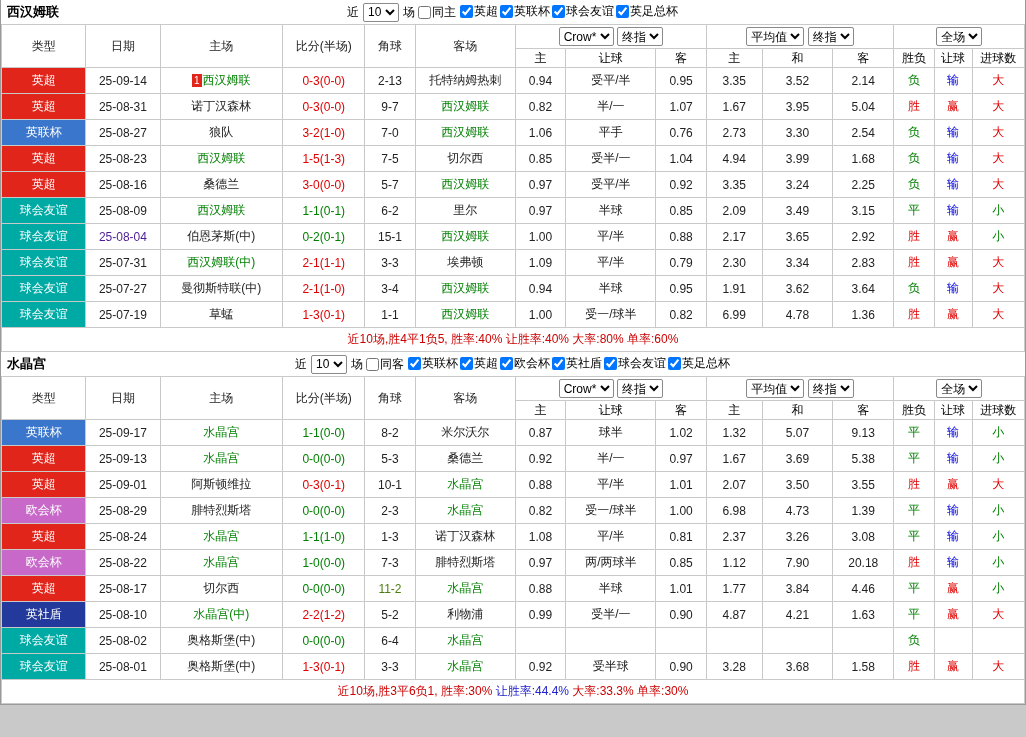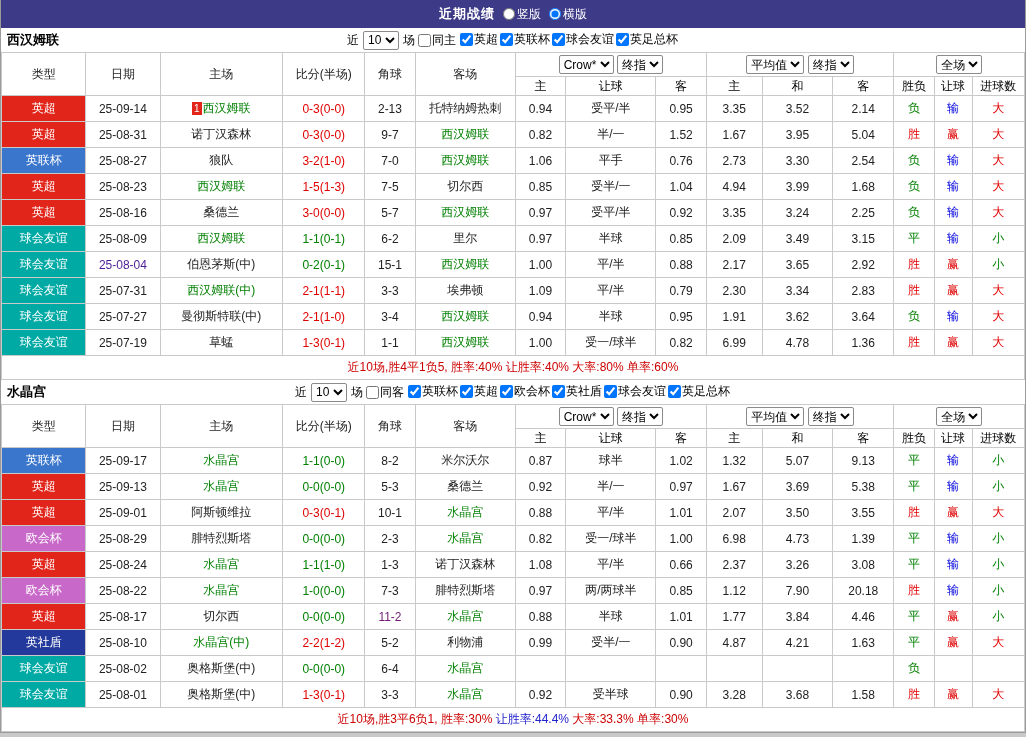--- a/index.html
+++ b/index.html
@@ -29,31 +29,20 @@
   tfoot td { height: 24px; white-space: pre; }
   .type-cell { color: #fff; }
   .focal { color: #008000; }
   .badge { display: inline-block; background: #e1251b; color: #fff; font-size: 10px; line-height: 13px; padding: 0 2px; margin-right: 1px; }
   .summary { font-size: 12px; }
 </style>
 </head>
 <body>
 
 <div class="page" id="page">
-  <div class="titlebar">
-    <span class="tb-title">近期战绩</span>
-    <label class="tb-radio">
-      <input type="radio" name="layout" style="">
-      <span>竖版</span>
-    </label>
-    <label class="tb-radio">
-      <input type="radio" name="layout" checked="" style="">
-      <span>横版</span>
-    </label>
-  </div>
 
   <div class="team-section">
     <div class="section-head">
       <span class="team-name">西汉姆联</span>
       <div class="filters">
         <span>近</span>
         <select><option>10</option></select>
         <span>场</span>
         <label class="chk">
           <input type="checkbox" style="">
@@ -144,21 +133,21 @@
           </tr>
           <tr>
             <td class="type-cell" style="background: rgb(225, 37, 27);">英超</td>
             <td style="color: rgb(34, 34, 34);">25-08-31</td>
             <td><span>诺丁汉森林</span></td>
             <td style="color: rgb(224, 0, 0);">0-3(0-0)</td>
             <td style="color: rgb(34, 34, 34);">9-7</td>
             <td><span class="focal">西汉姆联</span></td>
             <td>0.82</td>
             <td>半/一</td>
-            <td>1.52</td>
+            <td>1.07</td>
             <td>1.67</td>
             <td>3.95</td>
             <td>5.04</td>
             <td style="color: rgb(224, 0, 0);">胜</td>
             <td style="color: rgb(224, 0, 0);">赢</td>
             <td style="color: rgb(224, 0, 0);">大</td>
           </tr>
           <tr>
             <td class="type-cell" style="background: rgb(58, 118, 204);">英联杯</td>
             <td style="color: rgb(34, 34, 34);">25-08-27</td>
@@ -457,21 +446,21 @@
           </tr>
           <tr>
             <td class="type-cell" style="background: rgb(225, 37, 27);">英超</td>
             <td style="color: rgb(34, 34, 34);">25-08-24</td>
             <td><span class="focal">水晶宫</span></td>
             <td style="color: rgb(0, 128, 0); margin-top: 20px;">1-1(1-0)</td>
             <td style="color: rgb(34, 34, 34);">1-3</td>
             <td><span>诺丁汉森林</span></td>
             <td>1.08</td>
             <td>平/半</td>
-            <td>0.66</td>
+            <td>0.81</td>
             <td>2.37</td>
             <td>3.26</td>
             <td>3.08</td>
             <td style="color: rgb(0, 128, 0);">平</td>
             <td style="color: rgb(0, 0, 221);">输</td>
             <td style="color: rgb(0, 128, 0);">小</td>
           </tr>
           <tr>
             <td class="type-cell" style="background: rgb(200, 105, 202);">欧会杯</td>
             <td style="color: rgb(34, 34, 34);">25-08-22</td>
@@ -487,21 +476,21 @@
             <td>20.18</td>
             <td style="color: rgb(224, 0, 0);">胜</td>
             <td style="color: rgb(0, 0, 221);">输</td>
             <td style="color: rgb(0, 128, 0);">小</td>
           </tr>
           <tr>
             <td class="type-cell" style="background: rgb(225, 37, 27);">英超</td>
             <td style="color: rgb(34, 34, 34);">25-08-17</td>
             <td><span>切尔西</span></td>
             <td style="color: rgb(0, 128, 0);">0-0(0-0)</td>
-            <td style="color: #701a75;">11-2</td>
+            <td style="color: #4d7c0f;">11-2</td>
             <td><span class="focal">水晶宫</span></td>
             <td>0.88</td>
             <td>半球</td>
             <td>1.01</td>
             <td>1.77</td>
             <td>3.84</td>
             <td>4.46</td>
             <td style="color: rgb(0, 128, 0);">平</td>
             <td style="color: rgb(224, 0, 0);">赢</td>
             <td style="color: rgb(0, 128, 0);">小</td>

